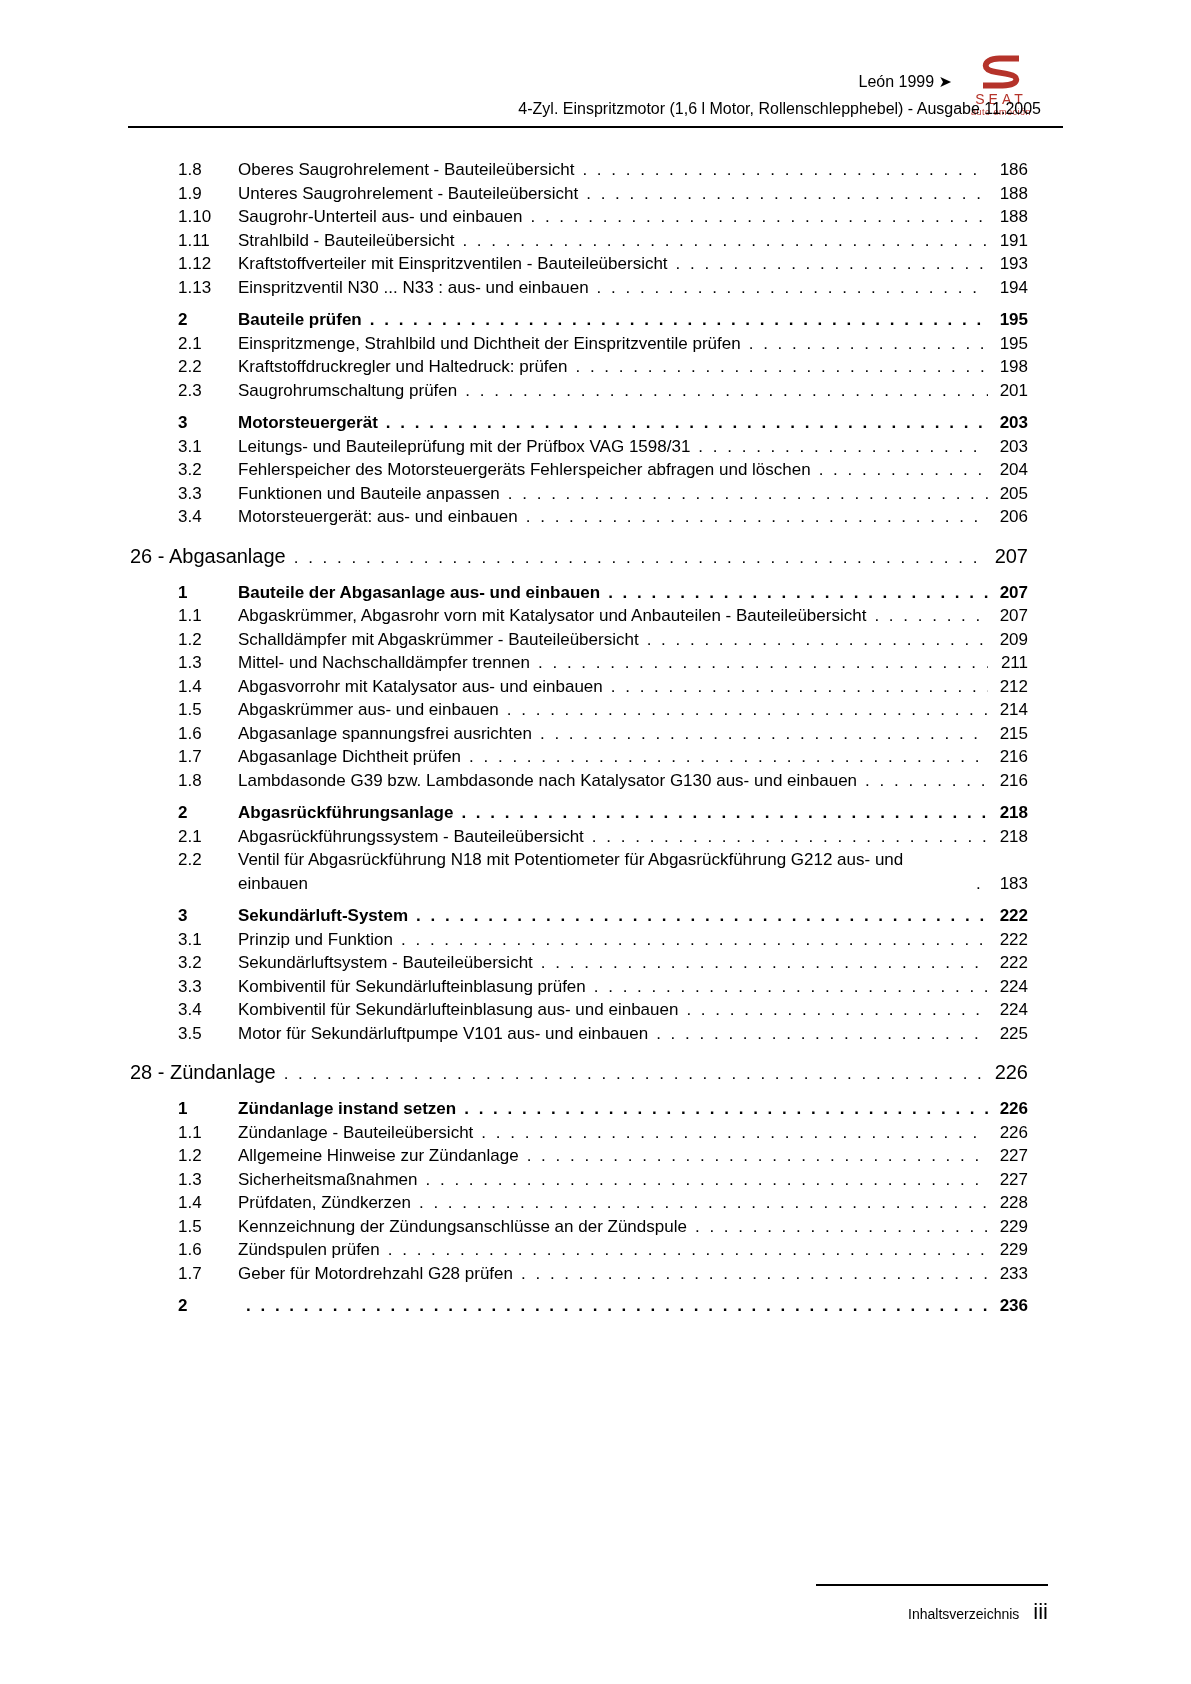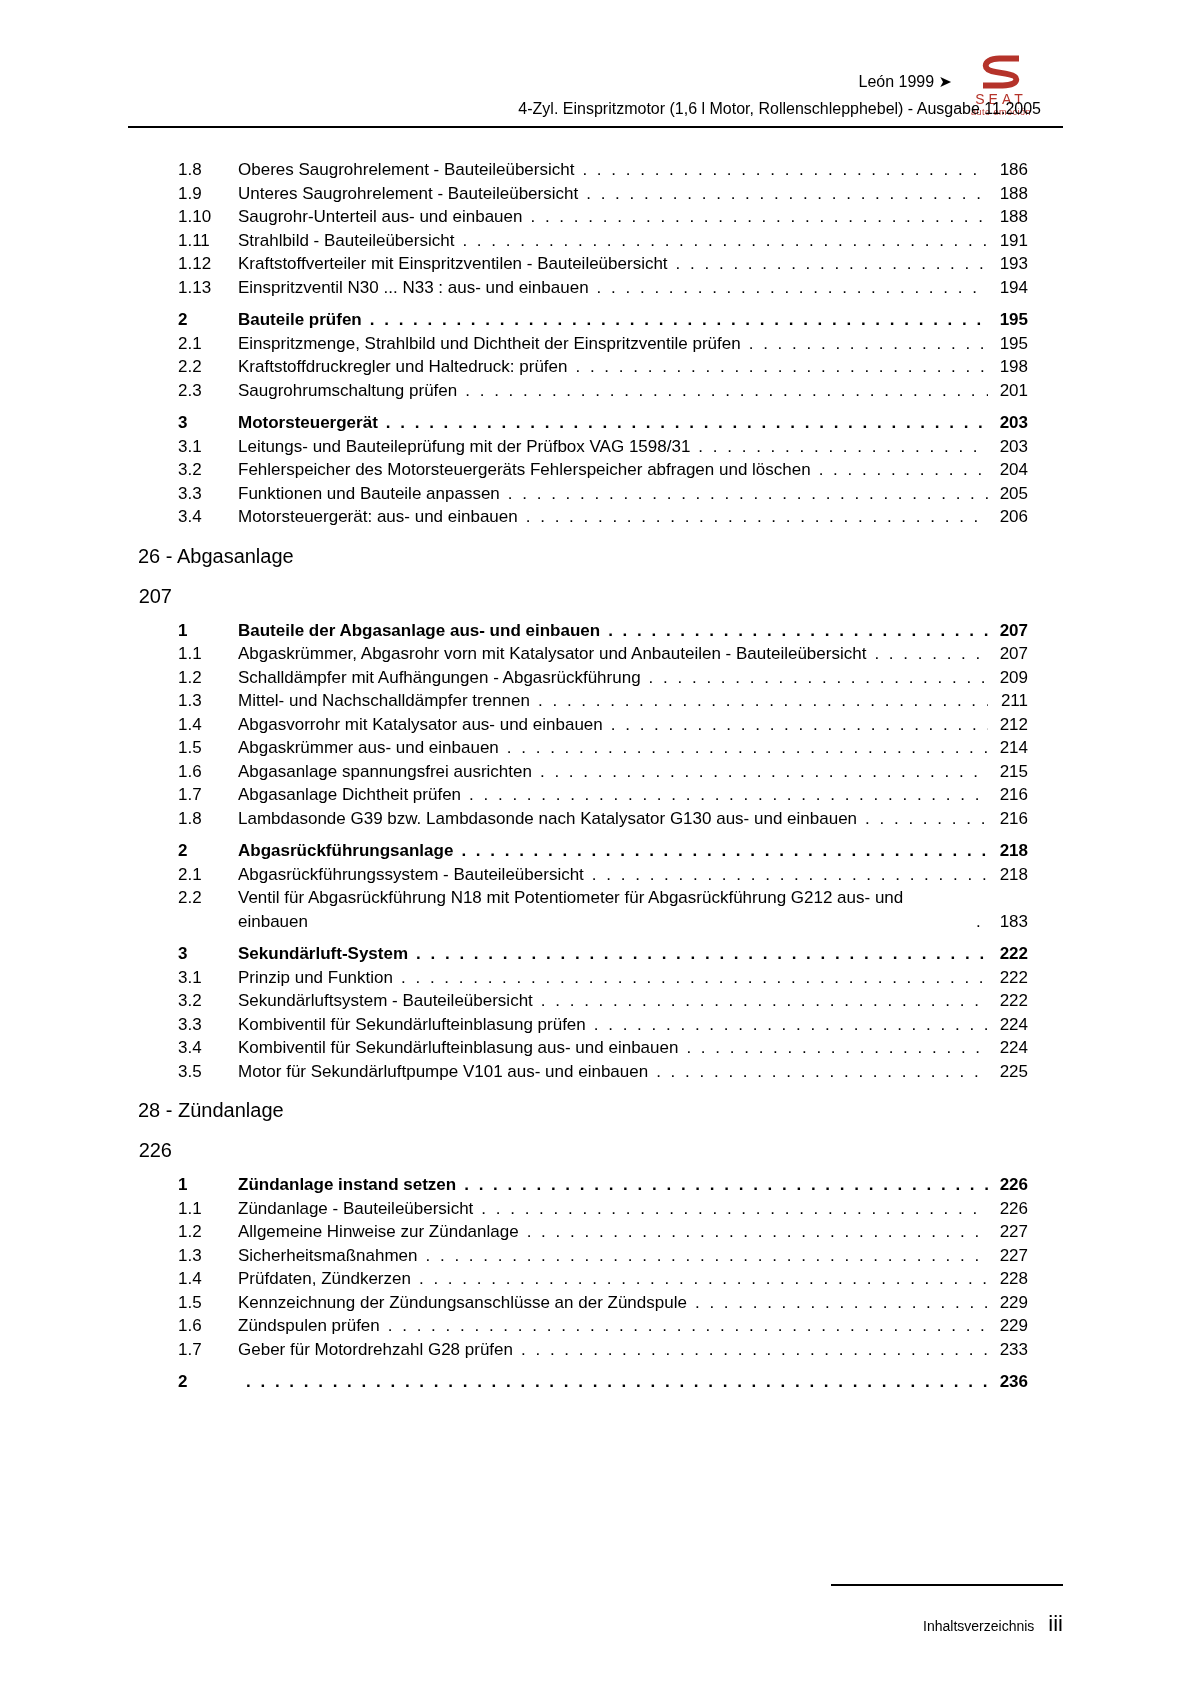--- a/index.html
+++ b/index.html
@@ -62,30 +62,29 @@
   .toc-page { flex: 0 0 auto; min-width: 34px; text-align: right; }
 
   .toc-row.wrap { align-items: flex-end; }
   .toc-row.wrap .toc-num { align-self: flex-start; }
   .toc-row.wrap .toc-label { white-space: normal; }
 
   .toc-chapter {
     display: flex; align-items: baseline;
     font-size: 20px; line-height: 28px;
     margin: 13px 0 6px 0;
-    flex-direction: column;
   }
   .toc-chapter .ch-label { flex: 0 1 auto; white-space: nowrap; }
   .toc-chapter .toc-leader { font-size: 17px; }
 
   
   .ftr {
-    position: absolute; top: 1584px; right: 128px; width: 232px;
+    position: absolute; top: 1584px; right: 143px; width: 232px;
     border-top: 2px solid var(--ink);
-    padding-top: 25px;
+    padding-top: 13px;
   }
   .ftr-text {
     display: flex; justify-content: flex-end; align-items: baseline; gap: 14px;
   }
   .ftr-label { font-size: 14px; }
   .ftr-page  { font-size: 22px; }
 </style>
 </head>
 <body>
 
@@ -227,21 +226,21 @@
 
   <div class="toc-row">
     <span class="toc-num">1.1</span>
     <span class="toc-label">Abgaskrümmer, Abgasrohr vorn mit Katalysator und Anbauteilen - Bauteileübersicht</span>
     <span class="toc-leader"></span>
     <span class="toc-page">207</span>
   </div>
 
   <div class="toc-row">
     <span class="toc-num">1.2</span>
-    <span class="toc-label">Schalldämpfer mit Aufhängungen - Abgasrückführung</span>
+    <span class="toc-label">Schalldämpfer mit Abgaskrümmer - Bauteileübersicht</span>
     <span class="toc-leader"></span>
     <span class="toc-page">209</span>
   </div>
 
   <div class="toc-row">
     <span class="toc-num">1.3</span>
     <span class="toc-label">Mittel- und Nachschalldämpfer trennen</span>
     <span class="toc-leader"></span>
     <span class="toc-page">211</span>
   </div>

